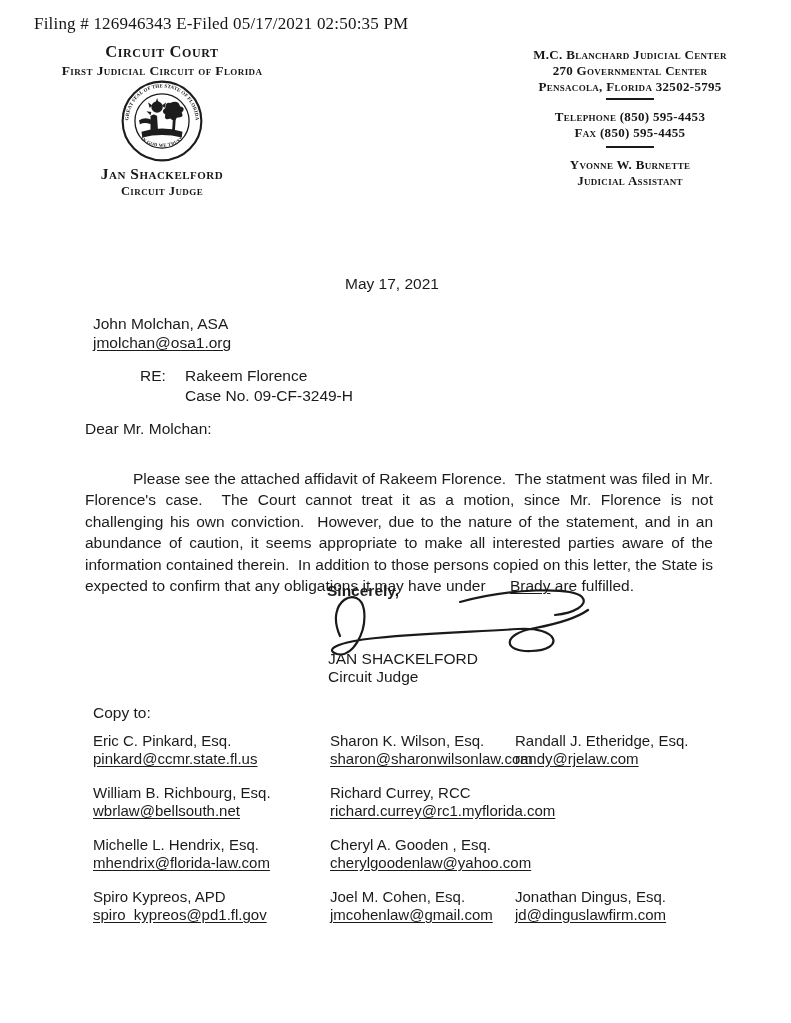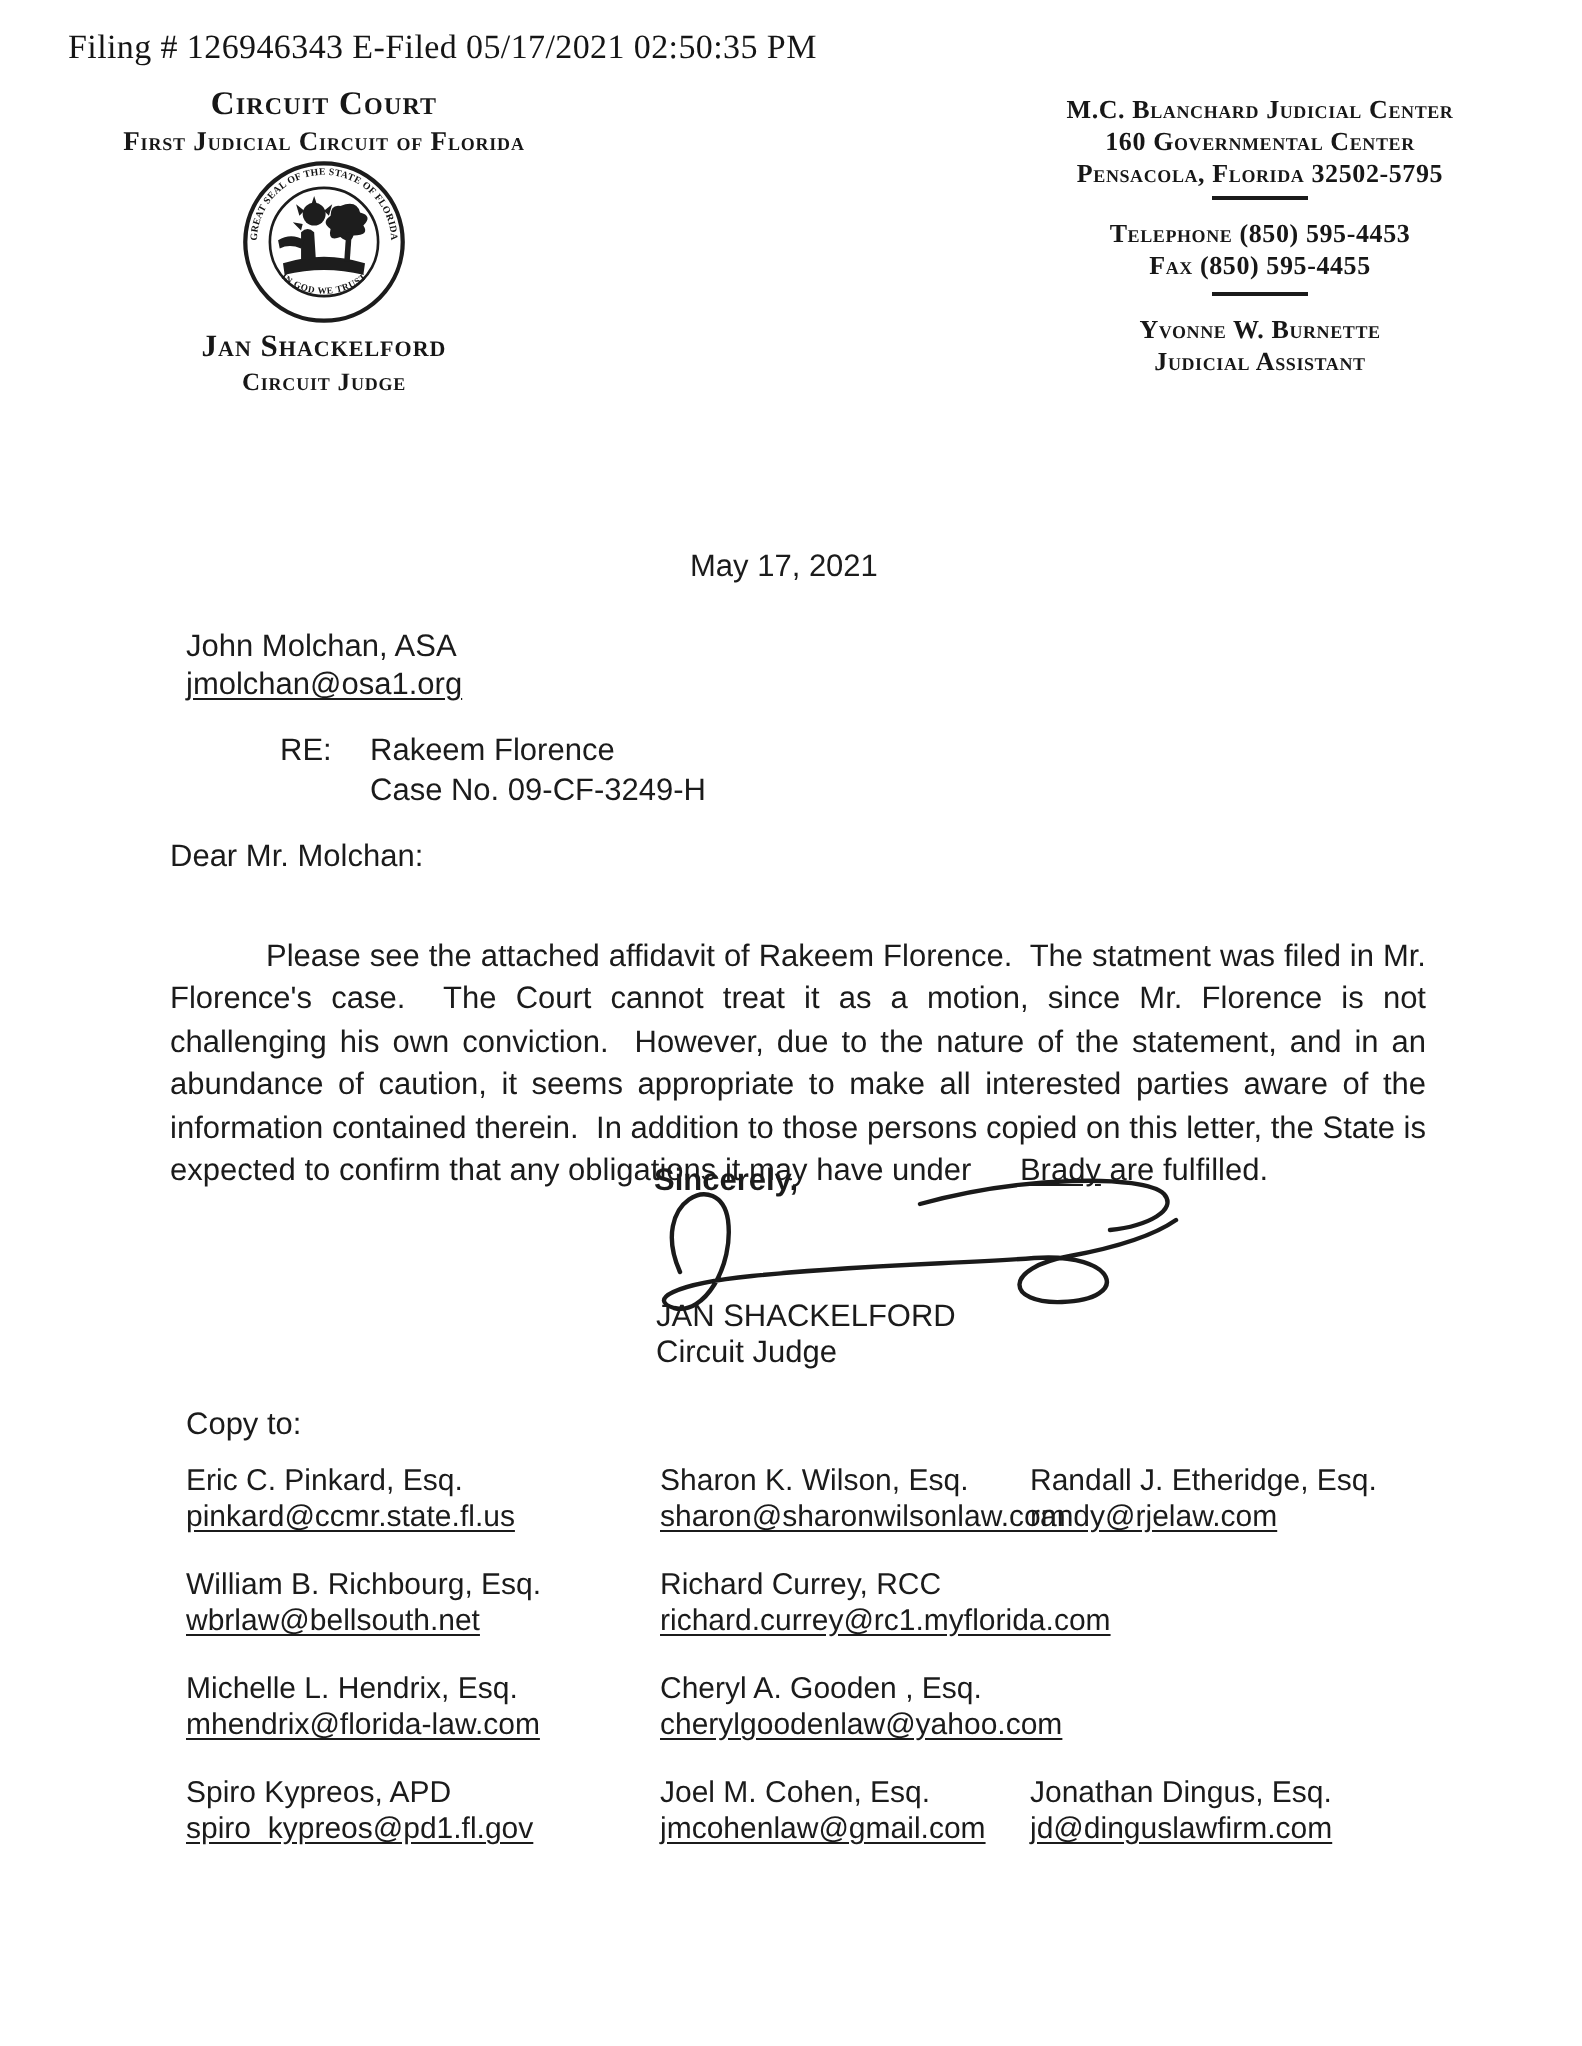--- a/index.html
+++ b/index.html
@@ -102,21 +102,21 @@
         </g>
       </svg>
     </div>
 
     <div class="judge-name">Jan Shackelford</div>
     <div class="judge-title">Circuit Judge</div>
   </div>
 
   <div class="abs lh lh-right">
     <div class="line l1">M.C. Blanchard Judicial Center</div>
-    <div class="line l2">160 Governmental Center</div>
+    <div class="line l2">270 Governmental Center</div>
     <div class="line l3">Pensacola, Florida 32502-5795</div>
     <div class="divider d1"></div>
     <div class="line tel">Telephone (850) 595-4453</div>
     <div class="line fax">Fax (850) 595-4455</div>
     <div class="divider d2"></div>
     <div class="line an">Yvonne W. Burnette</div>
     <div class="line at">Judicial Assistant</div>
   </div>
 
   <div class="abs date">May 17, 2021</div>

